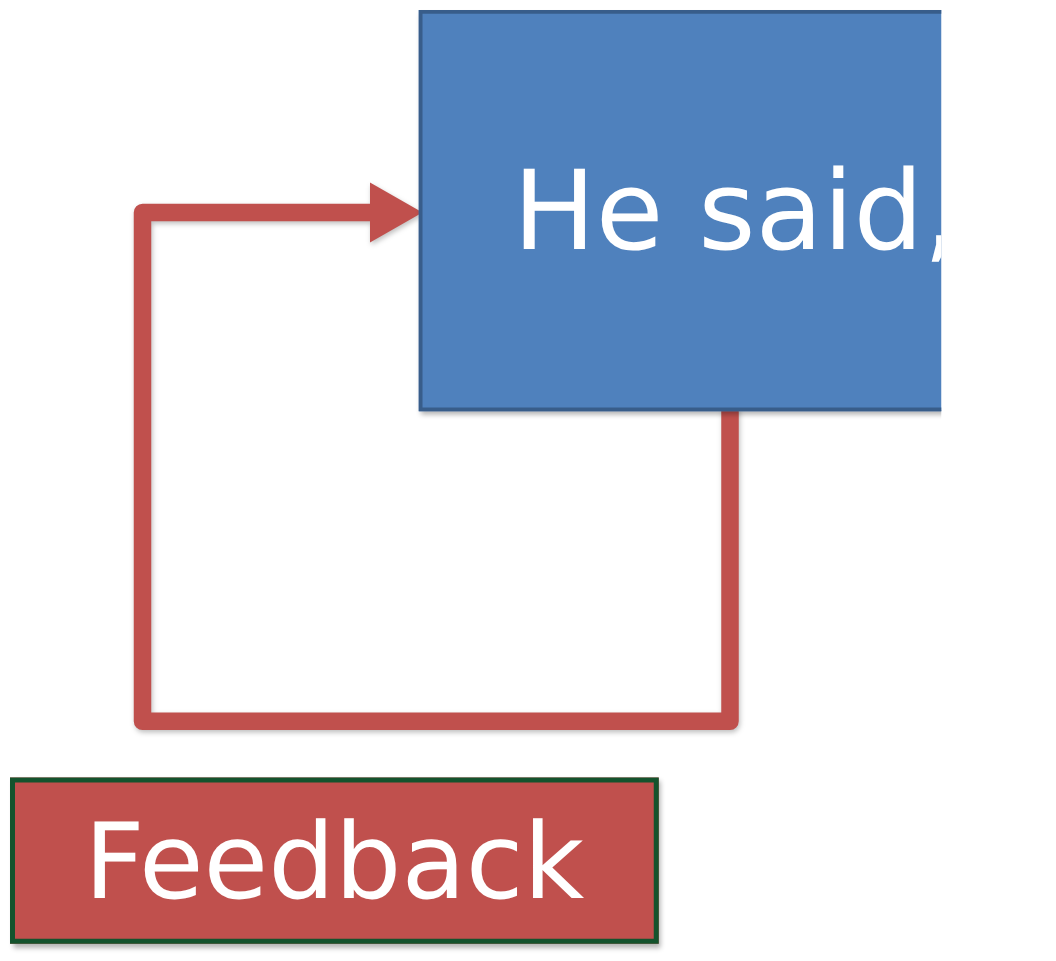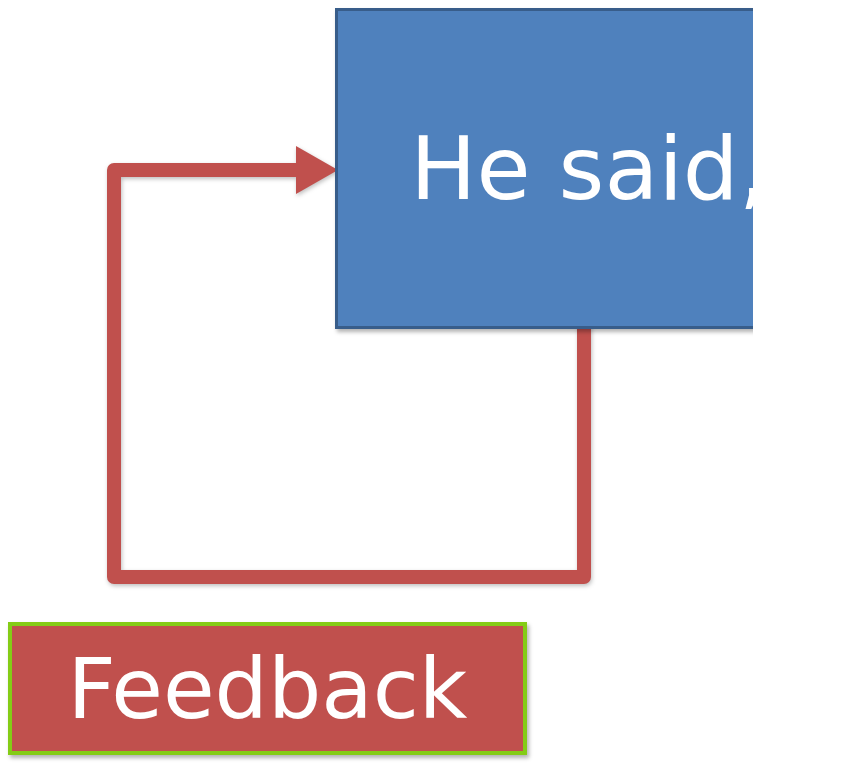--- a/index.html
+++ b/index.html
@@ -47,21 +47,21 @@
   }
   .node-blue .label span {
     display: block;
   }
   .node-red {
     left: 8px;
     top: 622px;
     width: 519px;
     height: 133px;
     background: #C0504D;
-    border: 4px solid #84cc16;
+    border: 4px solid #14532d;
   }
   .node-red .label {
     font-size: 84px;
     line-height: 1;
     white-space: nowrap;
   }
 </style>
 </head>
 <body>
 

